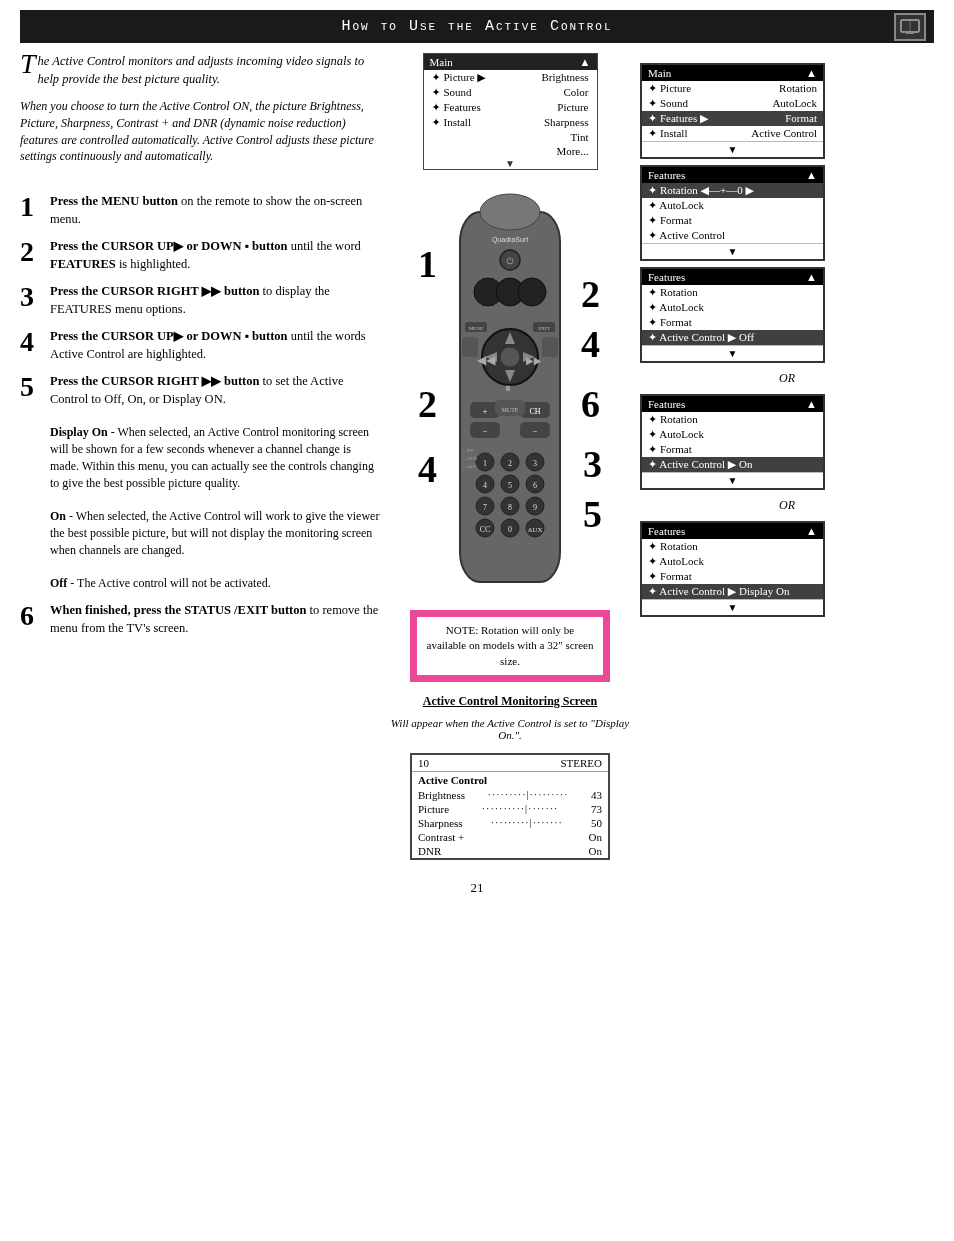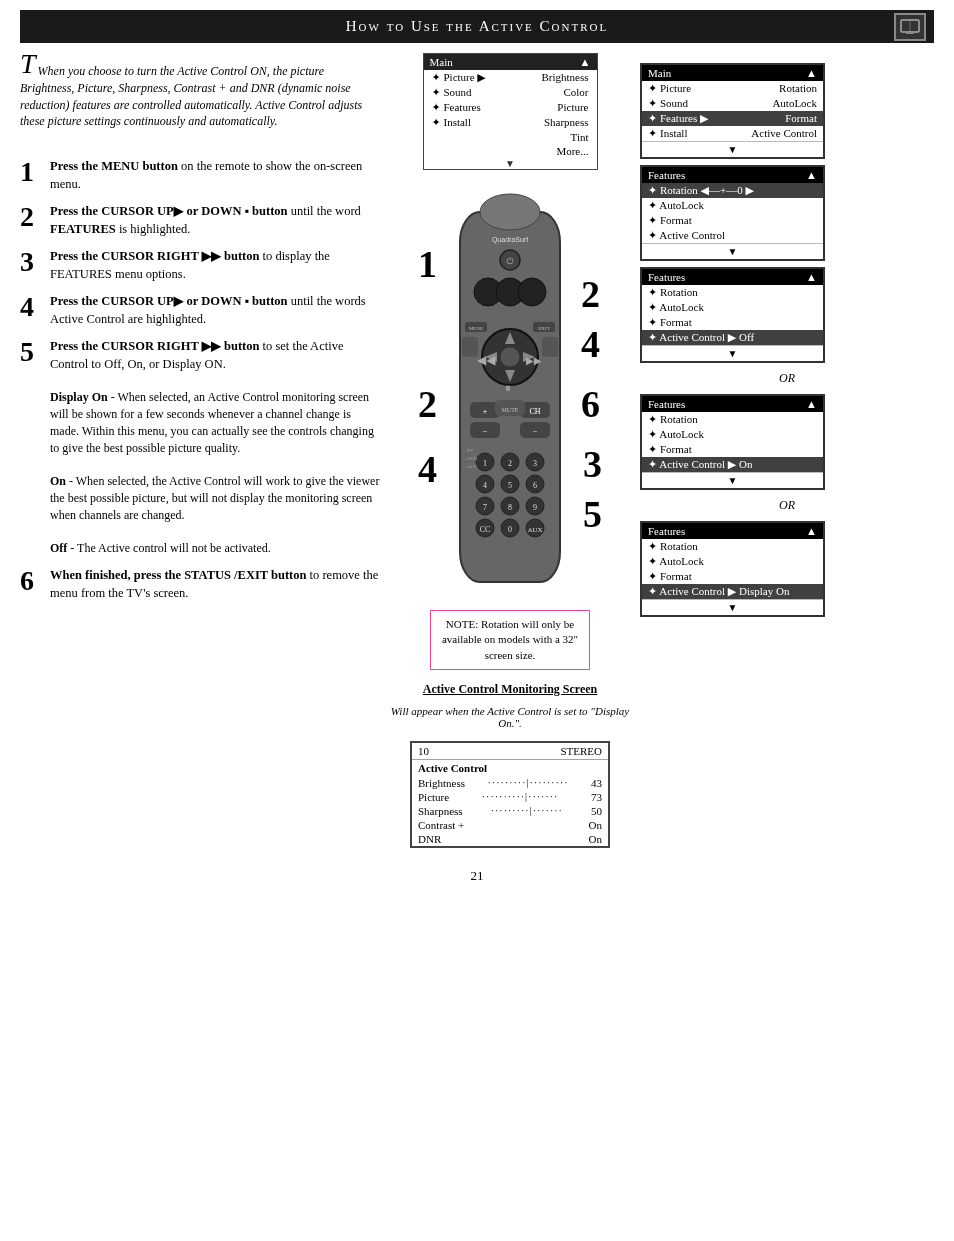--- a/index.html
+++ b/index.html
@@ -16,20 +16,21 @@
     .page-header {
       background: #1a1a1a;
       color: #fff;
       text-align: center;
       padding: 8px 0;
       font-size: 15px;
       font-variant: small-caps;
       letter-spacing: 2px;
       margin: 10px 20px 0 20px;
       position: relative;
+      font-family: Liberation Mono, monospace;
     }
     .header-icon {
       position: absolute;
       right: 8px;
       top: 50%;
       transform: translateY(-50%);
       width: 32px;
       height: 28px;
       border: 2px solid #888;
       background: #333;
@@ -142,24 +143,24 @@
       text-align: center;
     }
     .osd-arrow-down {
       text-align: center;
       font-size: 10px;
       color: #333;
     }
 
     
     .note-box {
-      border: 1px solid #ec4899;
+      border: 7px solid #ec4899;
       padding: 6px 8px;
       font-size: 11px;
-      width: 160px;
+      width: 200px;
       text-align: center;
       line-height: 1.4;
     }
 
     
     .monitoring-label {
       font-size: 12px;
       text-align: center;
       text-decoration: underline;
       font-weight: bold;
@@ -272,20 +273,21 @@
       </svg>
     </div>
   </div>
 
   <div class="main-content">
 
     <div class="left-col">
 
       <div class="intro-text">
         <span class="drop-cap">T</span>
+        <span>he Active Control monitors and adjusts incoming video signals to help provide the best picture quality.</span>
       </div>
       <div class="when-text">
         <span>When you choose to turn the Active Control ON, the picture Brightness, Picture, Sharpness, Contrast + and DNR (dynamic noise reduction) features are controlled automatically. Active Control adjusts these picture settings continuously and automatically.</span>
       </div>
 
       <ul class="steps-list">
 
         <li class="step-item">
           <div class="step-number">1</div>
           <div class="step-text">

